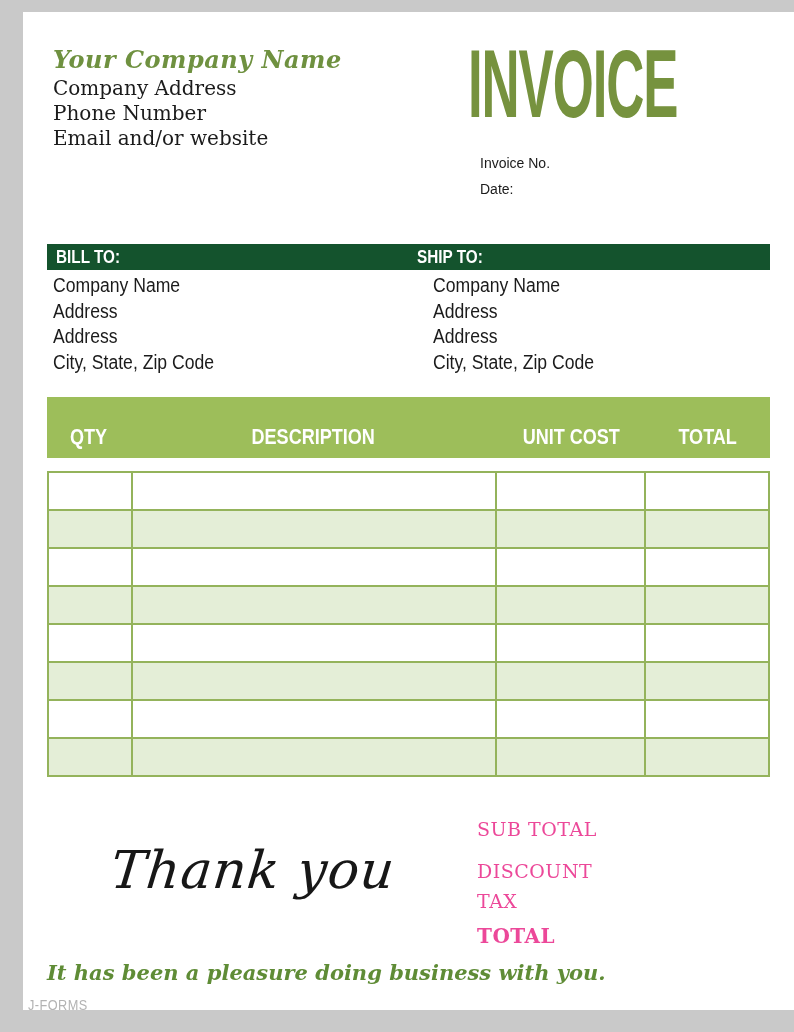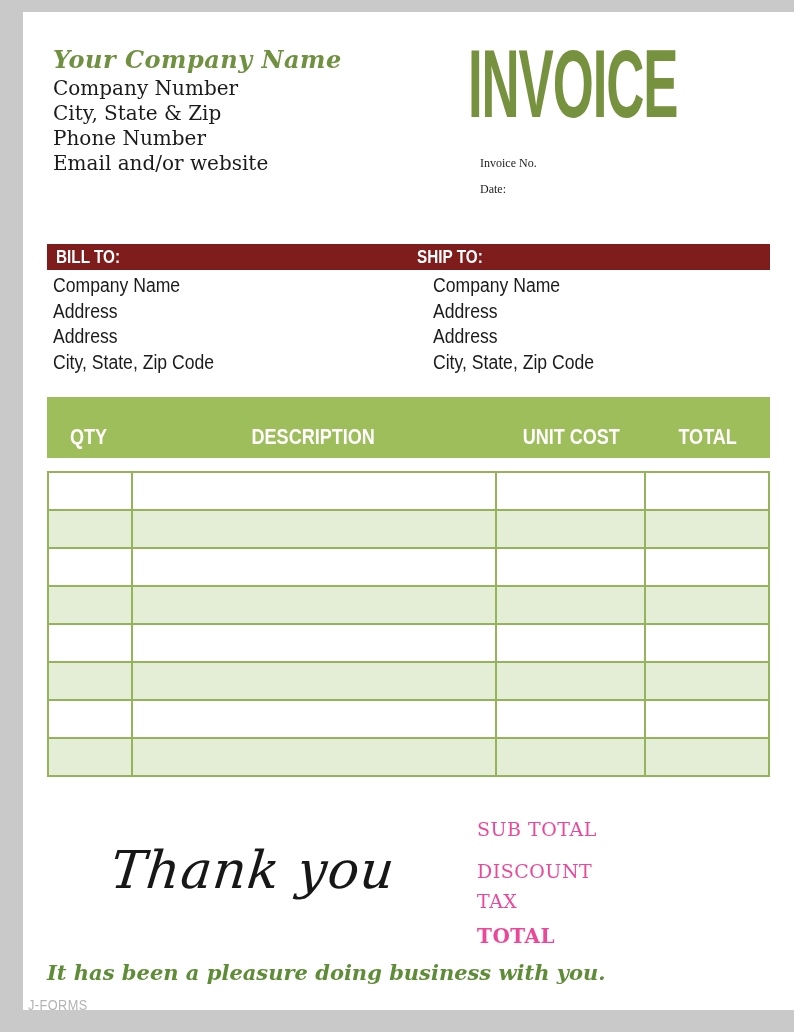--- a/index.html
+++ b/index.html
@@ -37,28 +37,28 @@
     font-family: "Liberation Sans", sans-serif;
     font-weight: bold; font-size: 96px; line-height: 1;
     color: #76923e;
     transform: scaleX(0.55);
     transform-origin: left top;
     letter-spacing: -2px;
     white-space: nowrap;
   }
   .invoice-meta {
     position: absolute; left: 457px; top: 138px;
-    font-size: 12px; line-height: 26px; color: #1b1b1b; font-family: Liberation Serif, serif;
+    font-size: 14px; line-height: 26px; color: #1b1b1b;
   }
 
   
   .party-bar {
     position: absolute; left: 24px; top: 232px;
     width: 723px; height: 26px;
-    background: #7f1d1d;
+    background: #14532d;
   }
   .party-bar .label {
     position: absolute; top: 3px;
     color: #ffffff; font-weight: bold; font-size: 18px;
     transform: scaleX(0.85); transform-origin: left center;
     white-space: nowrap;
   }
   .label-bill { left: 9px; }
   .label-ship { left: 370px; }
   .party-lines {
@@ -139,22 +139,21 @@
     letter-spacing: 0.5px;
   }
 </style>
 </head>
 <body>
 
 <div class="page">
 
   <div class="company-name">Your Company Name</div>
   <div class="company-lines">
-    <div>Company Number</div>
-    <div>City, State &amp; Zip</div>
+    <div>Company Address</div>
     <div>Phone Number</div>
     <div>Email and/or website</div>
   </div>
 
   <div class="invoice-title">INVOICE</div>
   <div class="invoice-meta">
     <div>Invoice No.</div>
     <div>Date:</div>
   </div>
 

